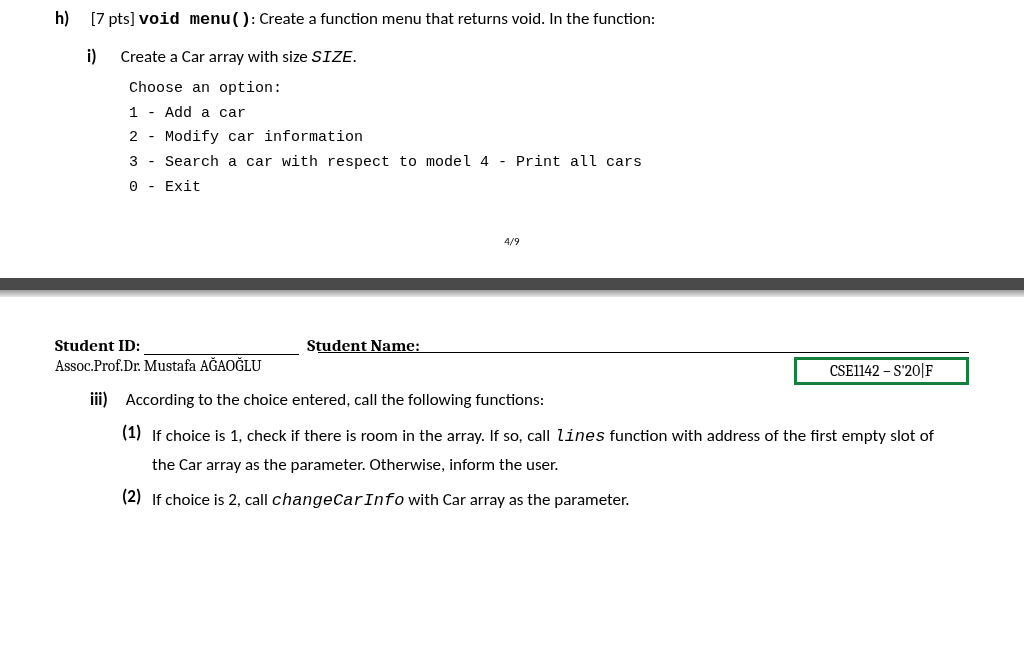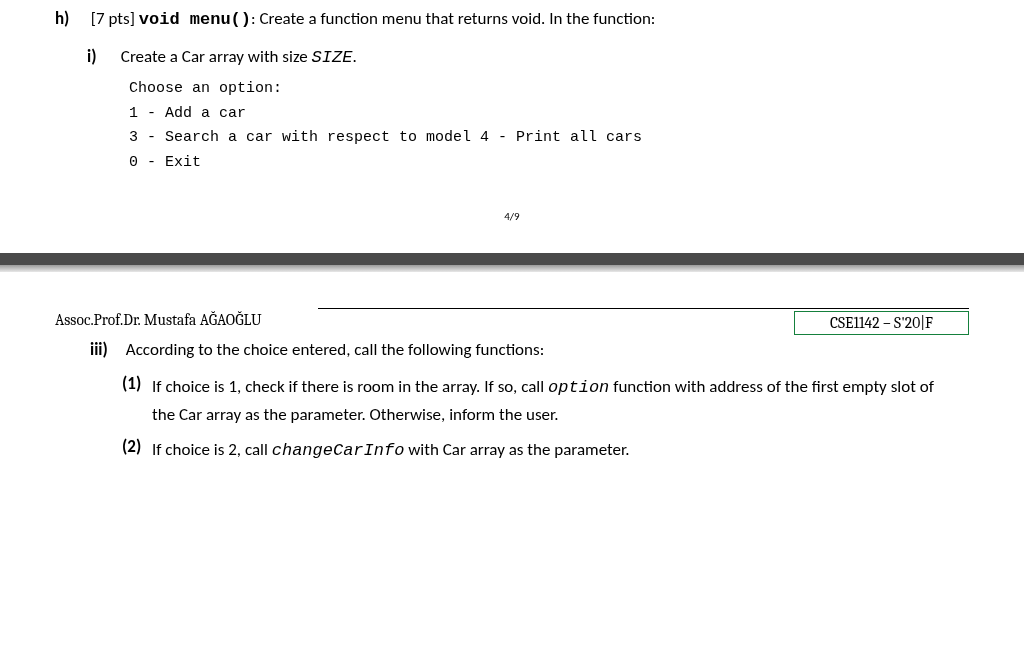--- a/index.html
+++ b/index.html
@@ -101,21 +101,21 @@
     display: flex;
     justify-content: space-between;
     align-items: flex-start;
     font-family: Cambria, Georgia, serif;
     font-size: 15.5px;
     margin-top: 2px;
     gap: 8px;
   }
   .prof { }
   .course-box {
-    border: 1px solid #15803d;
+    border: 3px solid #15803d;
     padding: 2px 24px;
     font-family: Cambria, Georgia, serif;
     font-size: 15.5px;
     min-width: 175px;
     text-align: center;
   }
   .underline-long {
     position: absolute;
     left: 318px;
     right: 55px;
@@ -164,50 +164,59 @@
 
     <div class="subitem">
       <span class="marker-i">i)</span>
       <span>Create a Car array with size </span><span class="mono" style="font-style:italic;">SIZE</span><span>.</span>
     </div>
 
 
     <div class="codeblock">
       <div class="codeline">Choose an option:</div>
       <div class="codeline">1 - Add a car</div>
+      <div class="codeline">2 - Modify car information</div>
       <div class="codeline">3 - Search a car with respect to model 4 - Print all cars</div>
       <div class="codeline">0 - Exit</div>
     </div>
 
     <div class="pagenum">4/9</div>
   </div>
 
   <div class="divider-bar">
     <div class="divider-dark"></div>
     <div class="divider-shade"></div>
   </div>
 
   <div class="header-block">
+    <div class="header-row1">
+      <div class="hr-left">
+        <span class="sid-label">Student ID:</span>
+        <span class="sid-field"></span>
+        <span class="sname-label">Student Name:</span>
+      </div>
+      <div></div>
+    </div>
     <div class="underline-long"></div>
     <div class="header-row2">
       <span class="prof">Assoc.Prof.Dr. Mustafa AĞAOĞLU</span>
       <span class="course-box">CSE1142 – S'20|F</span>
     </div>
   </div>
 
   <div class="content-bottom">
     <div class="sub-iii">
       <span class="marker-iii">iii)</span>
       <span>According to the choice entered, call the following functions:</span>
     </div>
 
     <div class="num-item">
       <div class="num-marker">(1)</div>
       <div class="num-body">
-        <span>If choice is 1, check if there is room in the array. If so, call </span><span class="ital-mono">option</span><span> function with address of the first empty slot of the Car array as the parameter. Otherwise, inform the user.</span>
+        <span>If choice is 1, check if there is room in the array. If so, call </span><span class="ital-mono">lines</span><span> function with address of the first empty slot of the Car array as the parameter. Otherwise, inform the user.</span>
       </div>
     </div>
 
     <div class="num-item">
       <div class="num-marker">(2)</div>
       <div class="num-body">
         <span>If choice is 2, call </span><span class="ital-mono">changeCarInfo</span><span> with Car array as the parameter.</span>
       </div>
     </div>
   </div>

